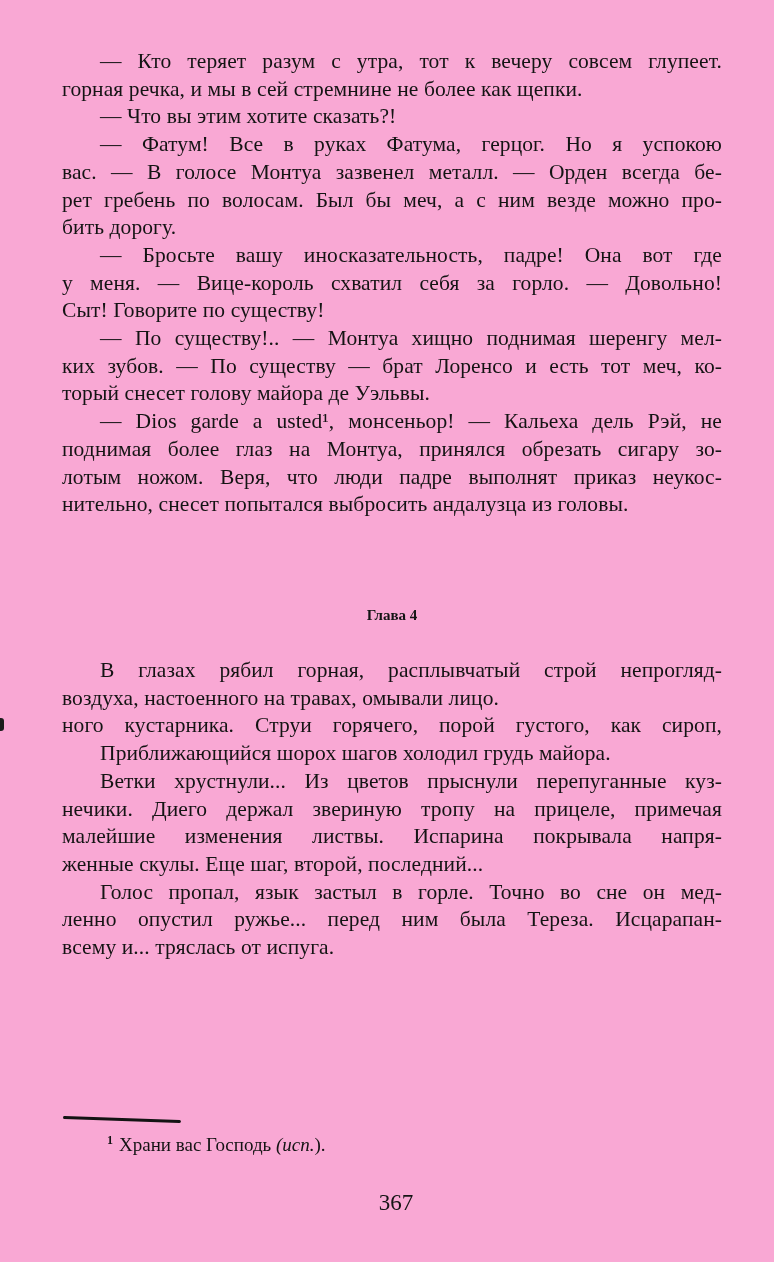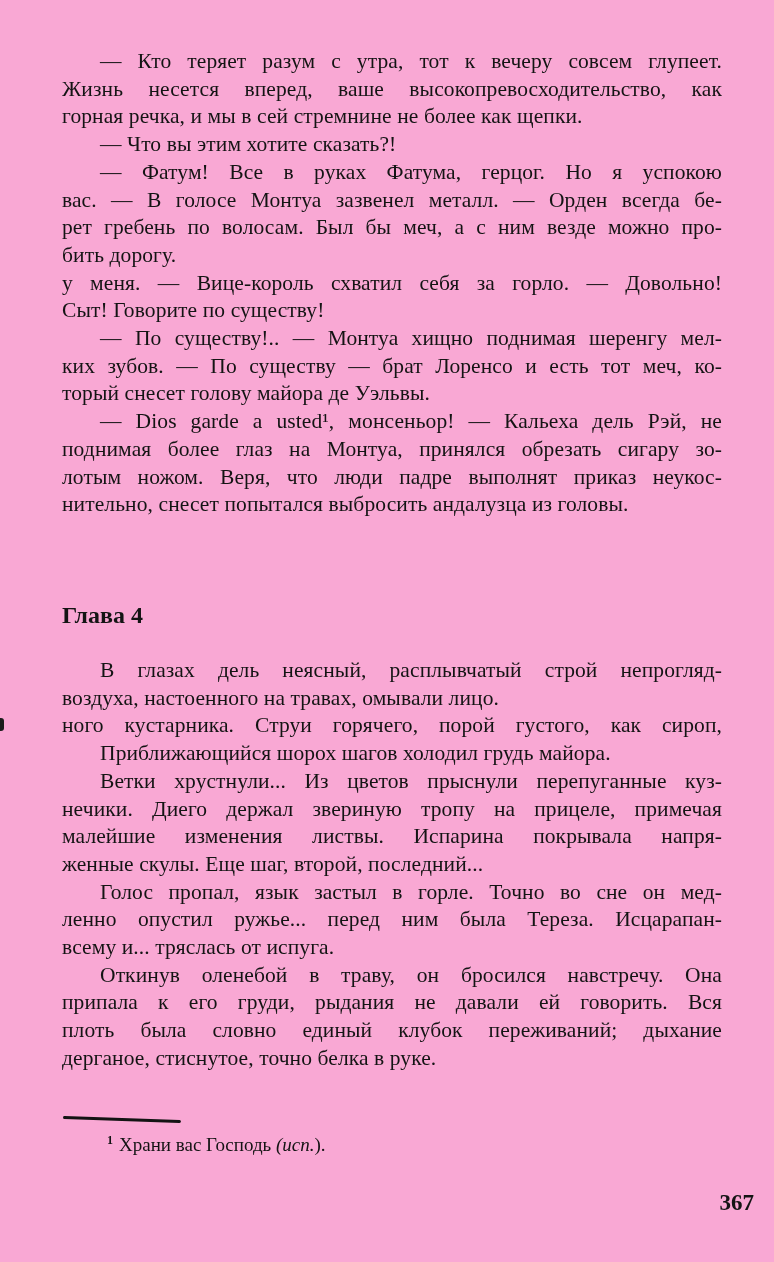--- a/index.html
+++ b/index.html
@@ -30,22 +30,23 @@
     white-space: normal;
     letter-spacing: 0.1px;
   }
   .line.first { padding-left: 38px; }
   .line.last { text-align-last: left; }
   .chapter-heading {
     position: absolute;
     top: 601px;
     left: 62px;
     width: 660px;
+    text-align: center;
     font-weight: bold;
-    font-size: 24px;
+    font-size: 15px;
     line-height: 28px;
   }
   .footnote-rule {
     position: absolute;
     left: 63px;
     top: 1118px;
     width: 118px;
     height: 3px;
     background: #131313;
     transform: rotate(2deg);
@@ -65,24 +66,24 @@
     font-size: 12px;
     vertical-align: super;
     line-height: 0;
     margin-right: 6px;
     font-weight: bold;
   }
   .footnote .italic { font-style: italic; }
   .page-number {
     position: absolute;
     top: 1190px;
-    left: 78px;
+    left: 58px;
     width: 676px;
-    text-align: right;
-    font-weight: bold;
+    text-align: center;
+    font-weight: normal;
     font-size: 23px;
   }
   .edge-artifact {
     position: absolute;
     left: 0px;
     top: 718px;
     width: 4px;
     height: 13px;
     background: #1c1c1c;
     border-radius: 0 3px 3px 0;
@@ -91,77 +92,71 @@
 </head>
 <body>
 
 <div class="page">
 
   <div class="edge-artifact"></div>
 
   <div class="textcol" id="block-top">
     <div>
       <div class="line first">— Кто теряет разум с утра, тот к вечеру совсем глупеет.</div>
-      <div class="line">Жизнь несется вперед, ваше высокопревосходительство, как</div>
       <div class="line last">горная речка, и мы в сей стремнине не более как щепки.</div>
     </div>
     <div>
       <div class="line first last">— Что вы этим хотите сказать?!</div>
     </div>
     <div>
       <div class="line first">— Фатум! Все в руках Фатума, герцог. Но я успокою</div>
       <div class="line">вас. — В голосе Монтуа зазвенел металл. — Орден всегда бе-</div>
       <div class="line">рет гребень по волосам. Был бы меч, а с ним везде можно про-</div>
       <div class="line last">бить дорогу.</div>
     </div>
     <div>
+      <div class="line first">— Бросьте вашу иносказательность, падре! Она вот где</div>
       <div class="line">у меня. — Вице-король схватил себя за горло. — Довольно!</div>
       <div class="line last">Сыт! Говорите по существу!</div>
     </div>
     <div>
       <div class="line first">— По существу!.. — Монтуа хищно поднимая шеренгу мел-</div>
       <div class="line">ких зубов. — По существу — брат Лоренсо и есть тот меч, ко-</div>
       <div class="line last">торый снесет голову майора де Уэльвы.</div>
     </div>
     <div>
       <div class="line first">— Dios garde a usted¹, монсеньор! — Кальеха дель Рэй, не</div>
       <div class="line">поднимая более глаз на Монтуа, принялся обрезать сигару зо-</div>
       <div class="line">лотым ножом. Веря, что люди падре выполнят приказ неукос-</div>
       <div class="line last">нительно, снесет попытался выбросить андалузца из головы.</div>
     </div>
   </div>
 
   <div class="chapter-heading">Глава 4</div>
 
   <div class="textcol" id="block-bottom">
     <div>
-      <div class="line first">В глазах дель неясный, расплывчатый строй непрогляд-</div>
+      <div class="line first">В глазах рябил горная, расплывчатый строй непрогляд-</div>
       <div class="line last">воздуха, настоенного на травах, омывали лицо.</div>
       <div class="line">ного кустарника. Струи горячего, порой густого, как сироп,</div>
     </div>
     <div>
       <div class="line first last">Приближающийся шорох шагов холодил грудь майора.</div>
     </div>
     <div>
       <div class="line first">Ветки хрустнули... Из цветов прыснули перепуганные куз-</div>
       <div class="line">нечики. Диего держал звериную тропу на прицеле, примечая</div>
       <div class="line">малейшие изменения листвы. Испарина покрывала напря-</div>
       <div class="line last">женные скулы. Еще шаг, второй, последний...</div>
     </div>
     <div>
       <div class="line first">Голос пропал, язык застыл в горле. Точно во сне он мед-</div>
       <div class="line">ленно опустил ружье... перед ним была Тереза. Исцарапан-</div>
       <div class="line last">всему и... тряслась от испуга.</div>
     </div>
-    <div>
-      <div class="line first">Откинув оленебой в траву, он бросился навстречу. Она</div>
-      <div class="line">припала к его груди, рыдания не давали ей говорить. Вся</div>
-      <div class="line">плоть была словно единый клубок переживаний; дыхание</div>
-      <div class="line last">дерганое, стиснутое, точно белка в руке.</div>
-    </div>
   </div>
 
   <div class="footnote-rule"></div>
 
   <div class="footnote">
     <div class="fn-indent">
       <sup>1</sup><span>Храни вас Господь </span><span class="italic">(исп.</span><span>).</span>
     </div>
   </div>
 

